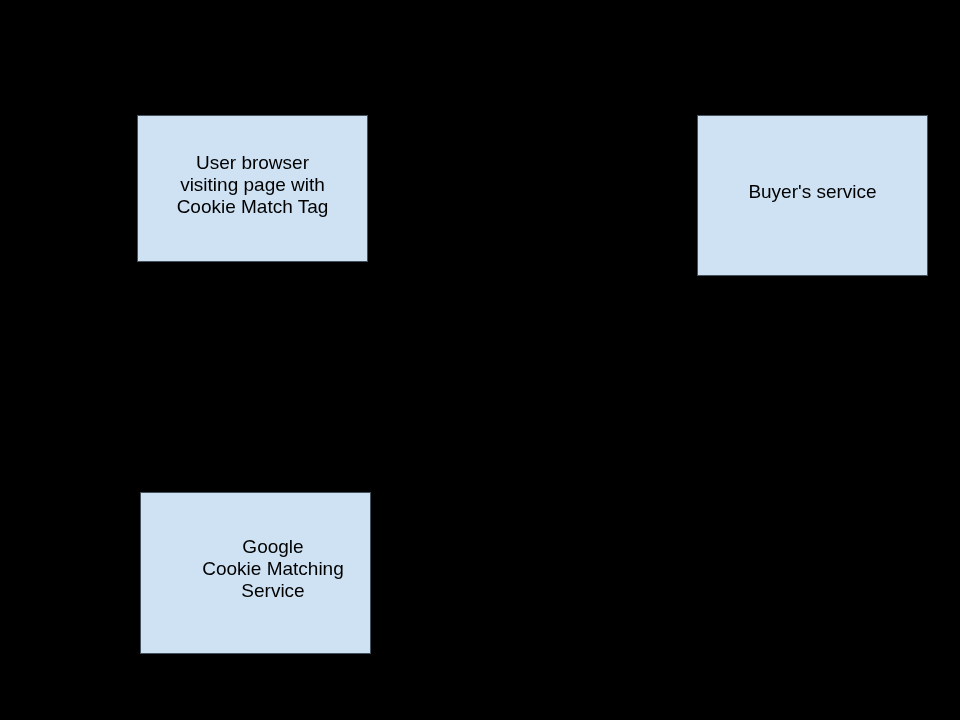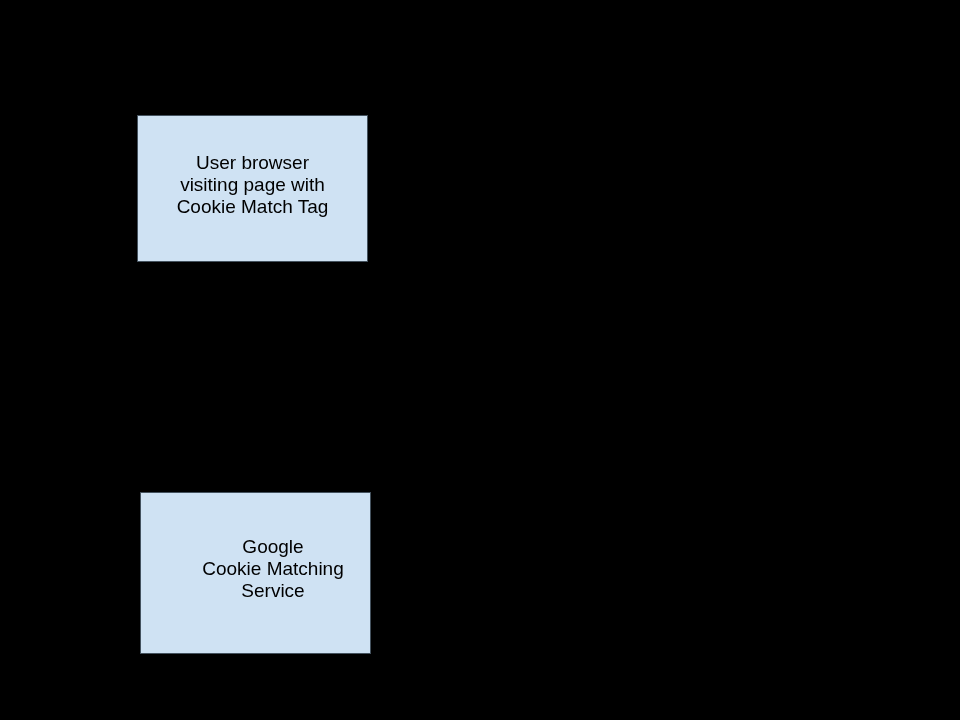--- a/index.html
+++ b/index.html
@@ -56,20 +56,23 @@
 <body>
 
 <div class="stage">
 
   <div class="diagram-box box-user-browser">
     <span class="box-label">User browser
 visiting page with
 Cookie Match Tag</span>
   </div>
 
+  <div class="diagram-box box-buyers-service">
+    <span class="box-label">Buyer's service</span>
+  </div>
 
   <div class="diagram-box box-google-cms">
     <span class="box-label">Google
 Cookie Matching
 Service</span>
   </div>
 
 </div>
 
 </body></html>

